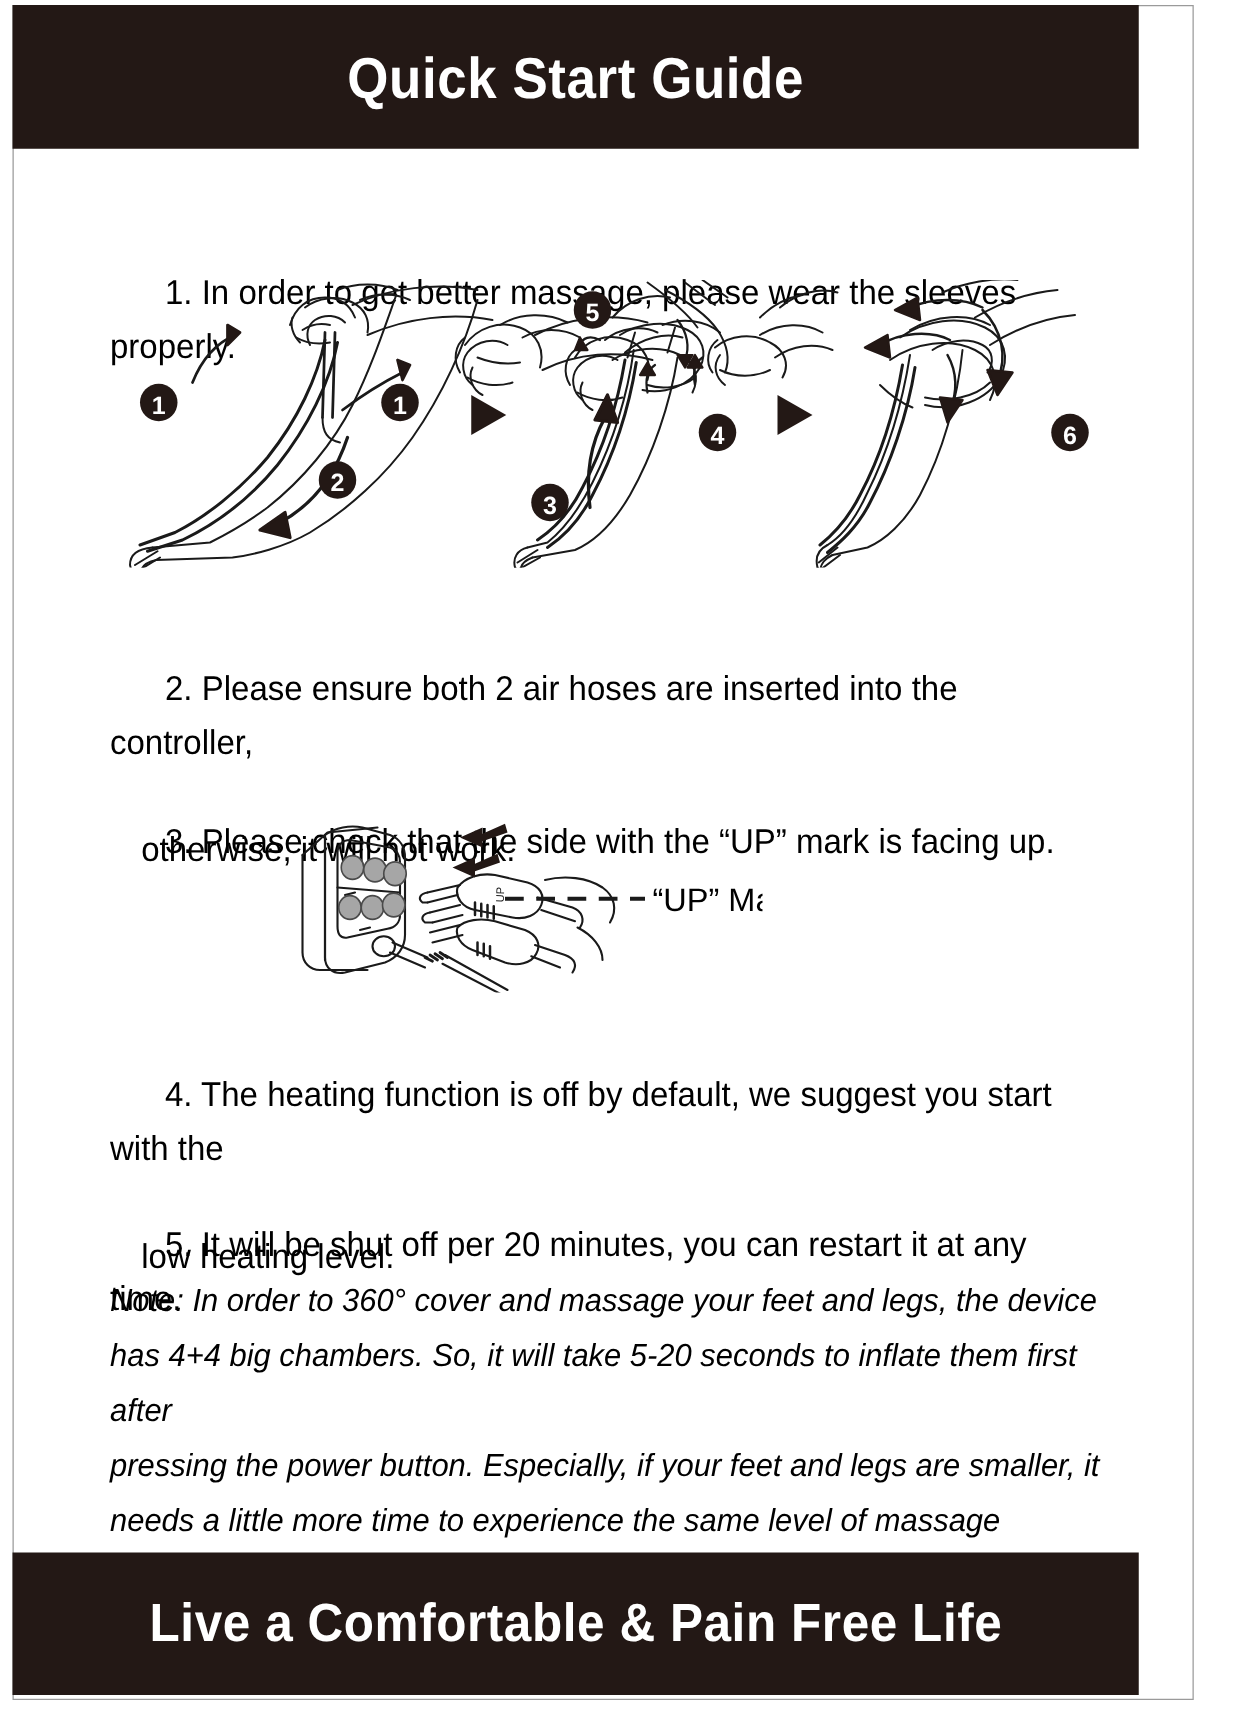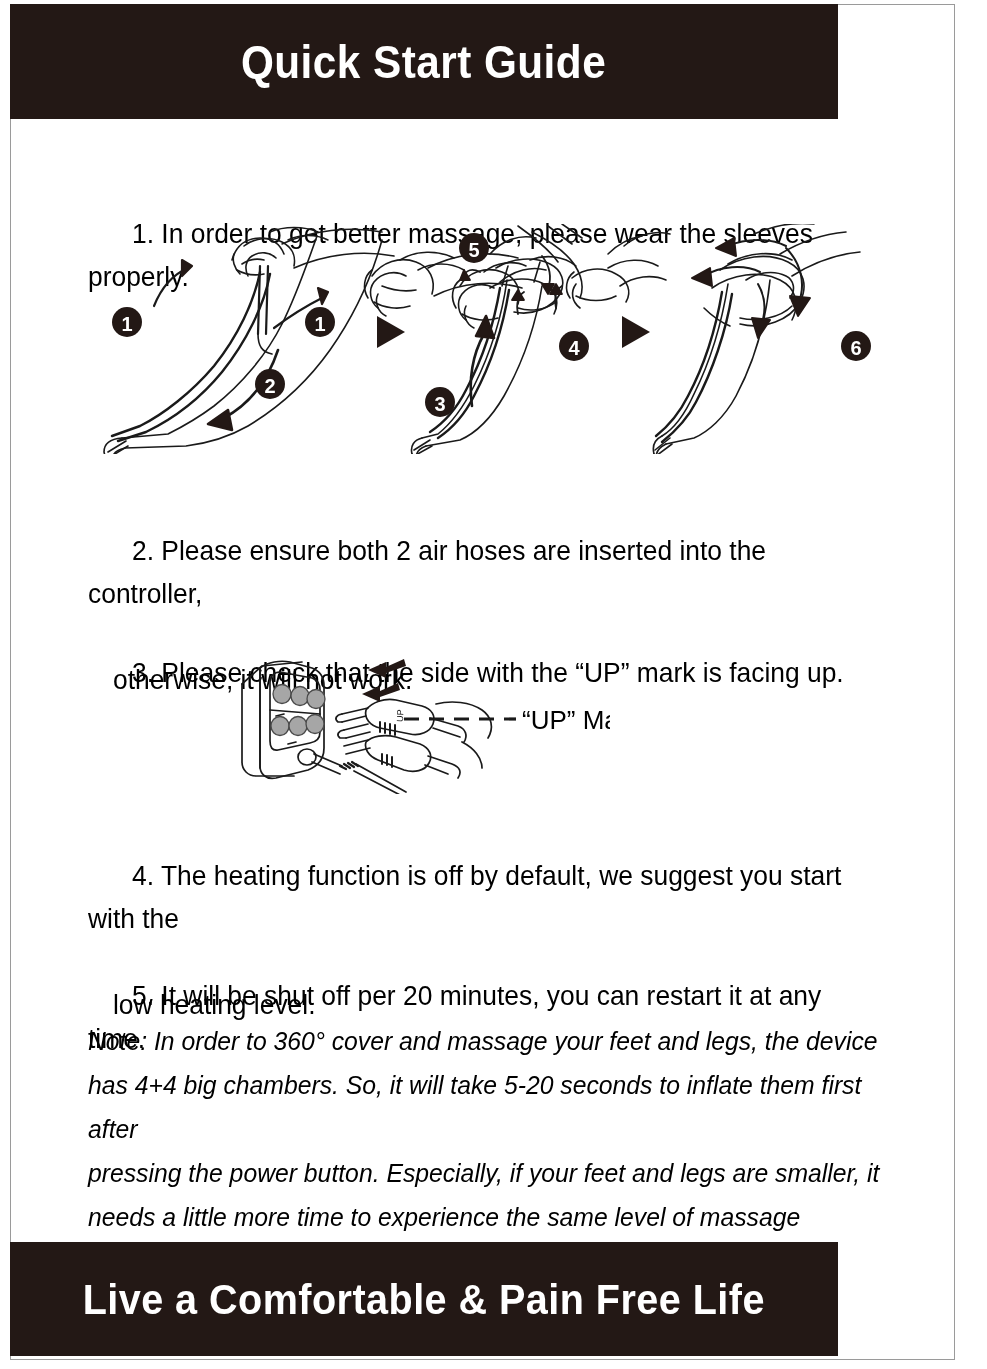--- a/index.html
+++ b/index.html
@@ -33,21 +33,21 @@
     height: 1356px;
     border: 1px solid #9a9a9a;
     box-sizing: border-box;
     pointer-events: none;
   }
 
   
   .bar {
     position: absolute;
     left: 10px;
-    width: 828px;
+    width: 901px;
     background: #231815;
     display: flex;
     align-items: center;
     justify-content: center;
     box-sizing: border-box;
   }
   .bar-title {
     position: absolute;
     top: 4px;
     height: 115px;

